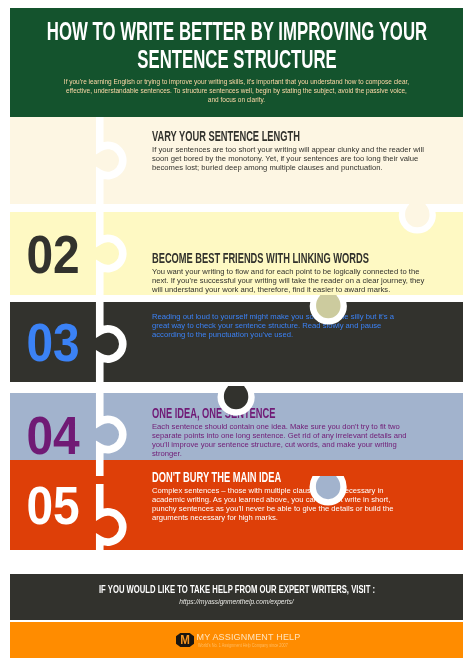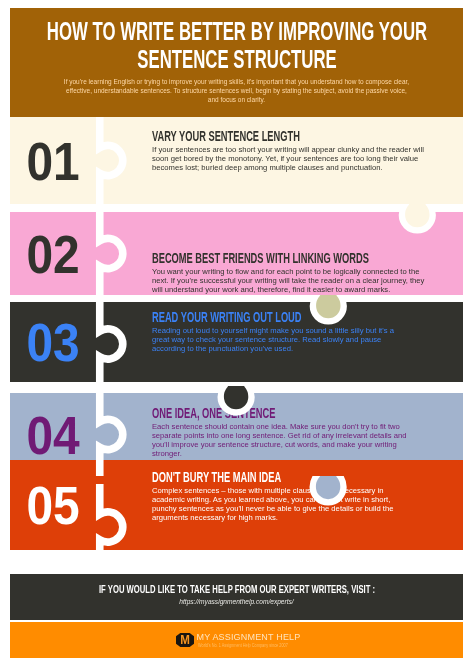--- a/index.html
+++ b/index.html
@@ -2,21 +2,21 @@
 <html><head>
 <meta charset="utf-8">
 <title>Infographic</title>
 <style>
   html,body{margin:0;padding:0;background:#ffffff;}
   body{width:474px;height:666px;overflow:hidden;font-family:"Liberation Sans",sans-serif;}
   .page{position:absolute;left:0;top:0;width:474px;height:666px;background:#fff;}
   .board{position:absolute;left:10px;top:8px;width:453px;height:650px;background:#fff;overflow:hidden;}
 
   .band{position:absolute;left:0;width:453px;}
-  .header{top:0;height:115px;background:#a16207;}
+  .header{top:0;height:115px;background:#14532d;}
   .h-title{position:absolute;left:0;right:0;top:9px;text-align:center;color:#fff;
      font-weight:bold;font-size:25px;letter-spacing:0px;}
   .h-title .ln{display:block;line-height:28px;white-space:nowrap;position:relative;height:28px;}
   .h-title .ln i{display:inline-block;font-style:normal;transform:translateX(-50%) scaleX(0.671);
      transform-origin:center center;white-space:nowrap;position:absolute;left:50%;top:0;}
   .h-sub{position:absolute;left:50px;right:50px;top:69px;text-align:center;color:#FFD9A8;
      font-size:6.5px;line-height:9px;}
 
   .row{position:absolute;left:0;width:453px;overflow:hidden;}
   .row .numcell{position:absolute;left:0;top:0;width:86px;height:100%;}
@@ -66,45 +66,41 @@
             <i>HOW TO WRITE BETTER BY IMPROVING YOUR</i>
           </span>
         <span class="ln">
             <i>SENTENCE STRUCTURE</i>
           </span>
       </div>
       <div class="h-sub">If you're learning English or trying to improve your writing skills, it's important that you understand how to compose clear, effective, understandable sentences. To structure sentences well, begin by stating the subject, avoid the passive voice, and focus on clarity.</div>
     </div>
 
     <div class="row r1" style="top:109px;height:87px;background:#FDF6E3;color:#32322D;">
-      <div class="numcell">
-        <div class="num">01</div>
-      </div>
       <div class="txt" style="top:12px;">
         <h3><span>VARY YOUR SENTENCE LENGTH</span></h3>
         <p>If your sentences are too short your writing will appear clunky and the reader will soon get bored by the monotony. Yet, if your sentences are too long their value becomes lost; buried deep among multiple clauses and punctuation.</p>
       </div>
     </div>
 
-    <div class="row r2" style="top:204px;height:83px;background:#f9a8d4;color:#32322D;">
+    <div class="row r2" style="top:204px;height:83px;background:#fef9c3;color:#32322D;">
       <div class="numcell">
         <div class="num">02</div>
       </div>
       <div class="txt" style="top:11px;margin-top:28px;">
         <h3><span>BECOME BEST FRIENDS WITH LINKING WORDS</span></h3>
         <p>You want your writing to flow and for each point to be logically connected to the next. If you're successful your writing will take the reader on a clear journey, they will understand your work and, therefore, find it easier to award marks.</p>
       </div>
     </div>
 
     <div class="row r3" style="top:294px;height:80px;background:#32322D;color:#3b82f6;">
       <div class="numcell">
         <div class="num">03</div>
       </div>
       <div class="txt" style="top:8px;">
-        <h3><span>READ YOUR WRITING OUT LOUD</span></h3>
         <p>Reading out loud to yourself might make you sound a little silly but it's a great way to check your sentence structure. Read slowly and pause according to the punctuation you've used.</p>
       </div>
     </div>
 
     <div class="row r4" style="top:385px;height:83px;background:#A2B3CD;color:#701a75;">
       <div class="numcell">
         <div class="num">04</div>
       </div>
       <div class="txt" style="top:13px;">
         <h3><span>ONE IDEA, ONE SENTENCE</span></h3>

